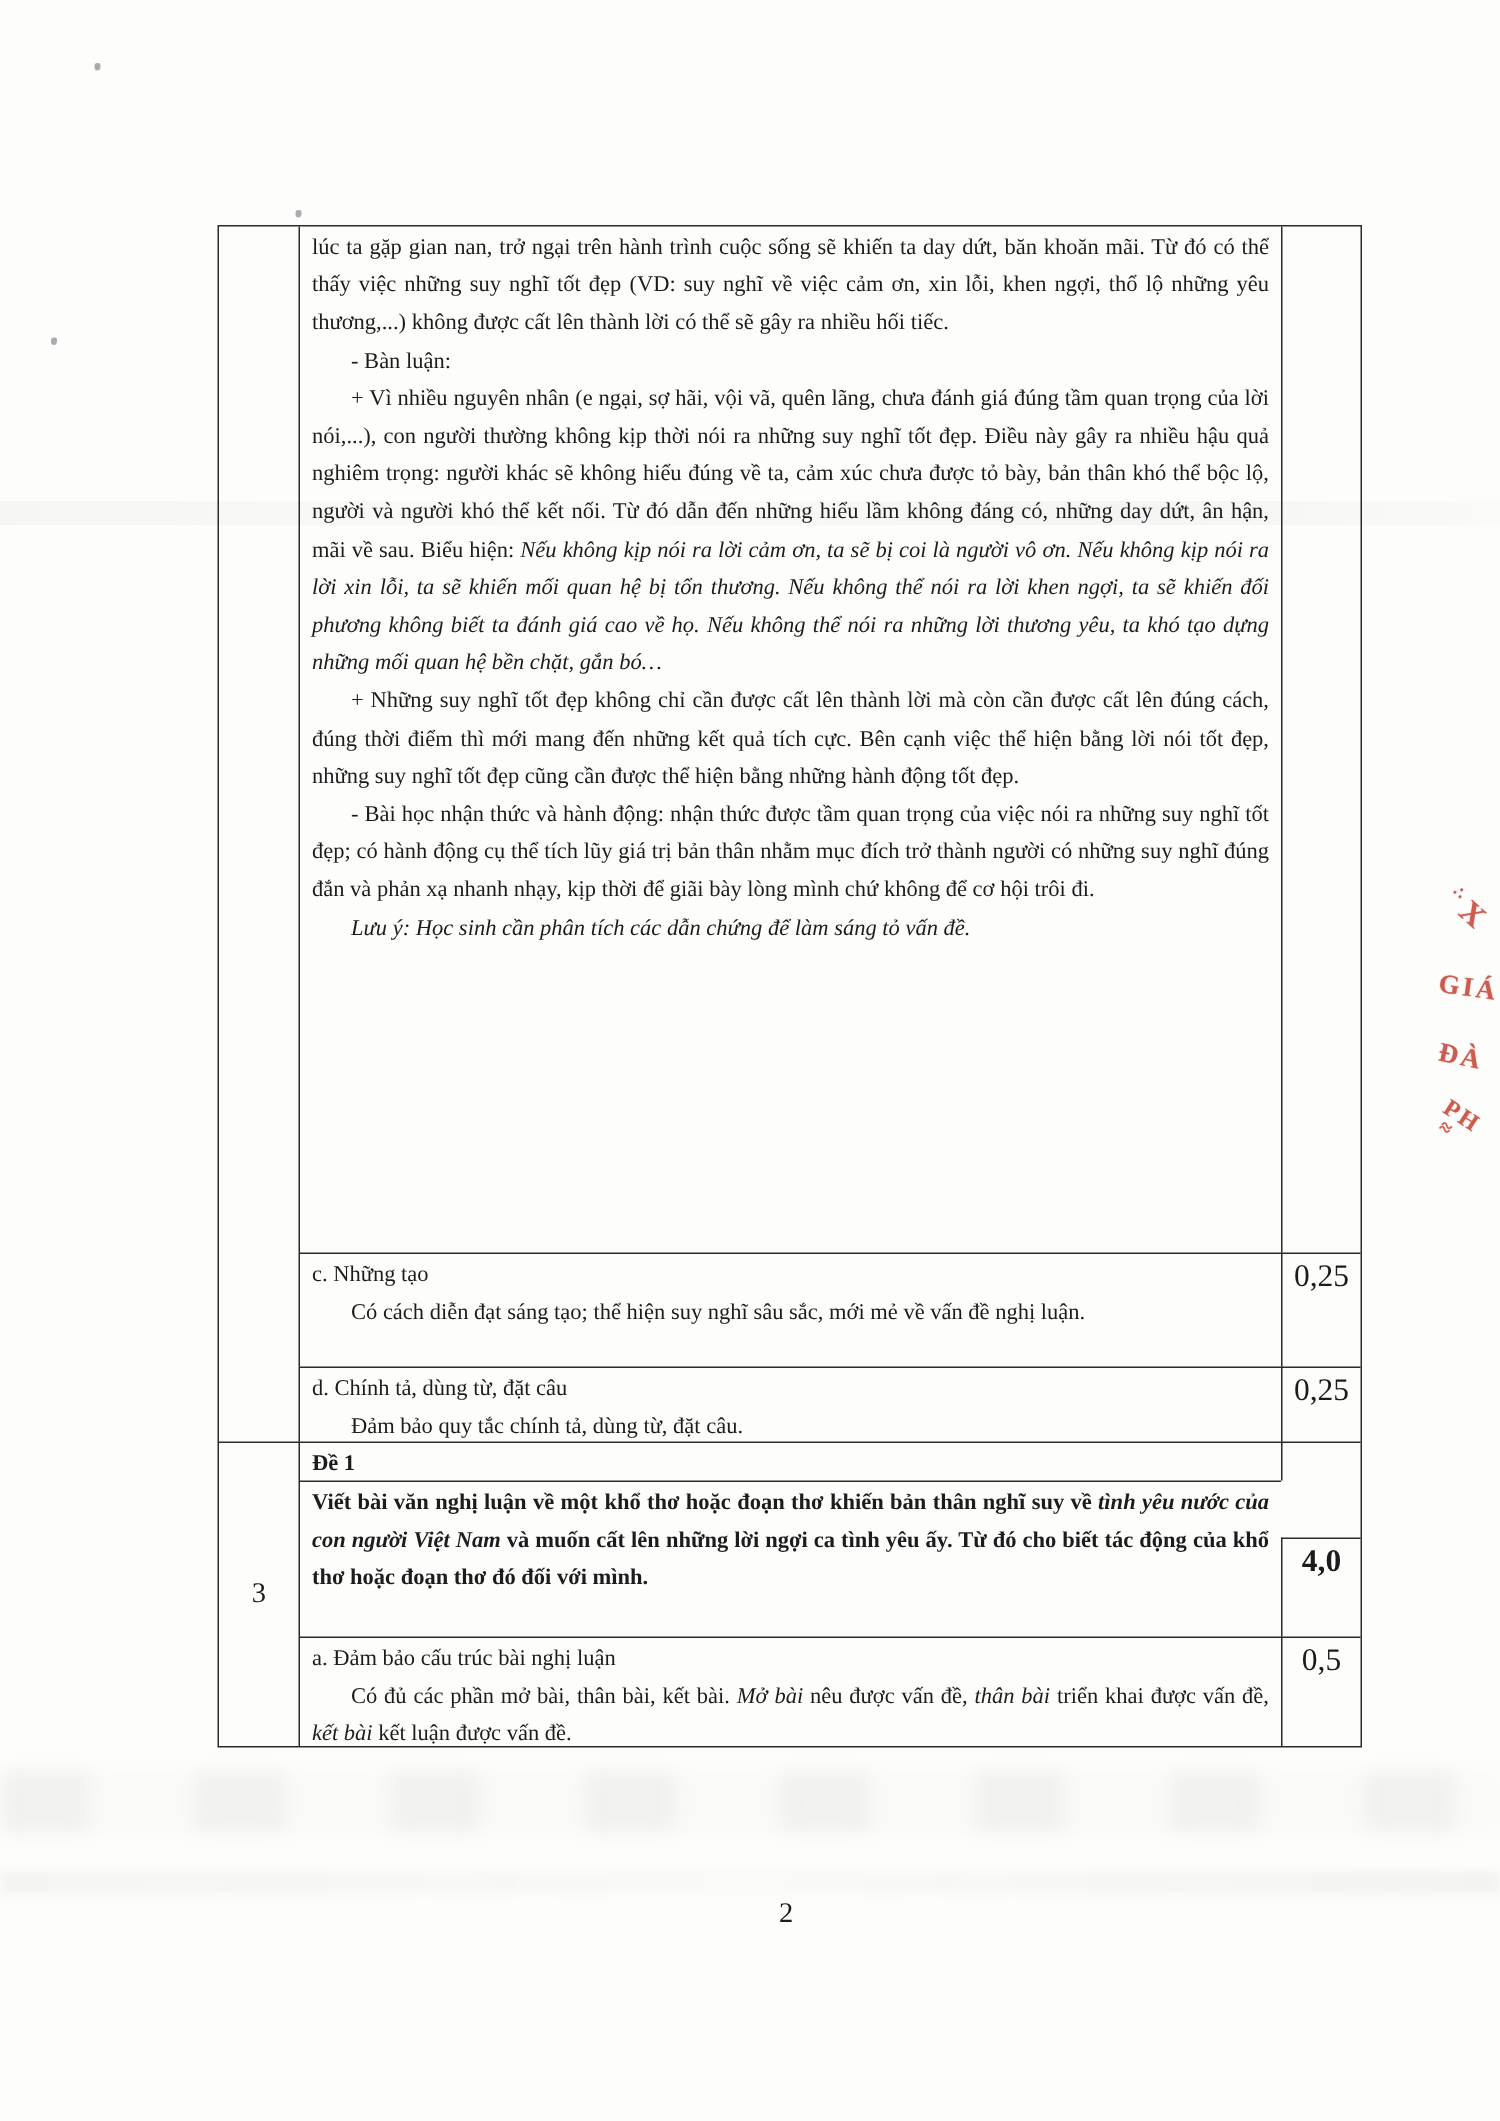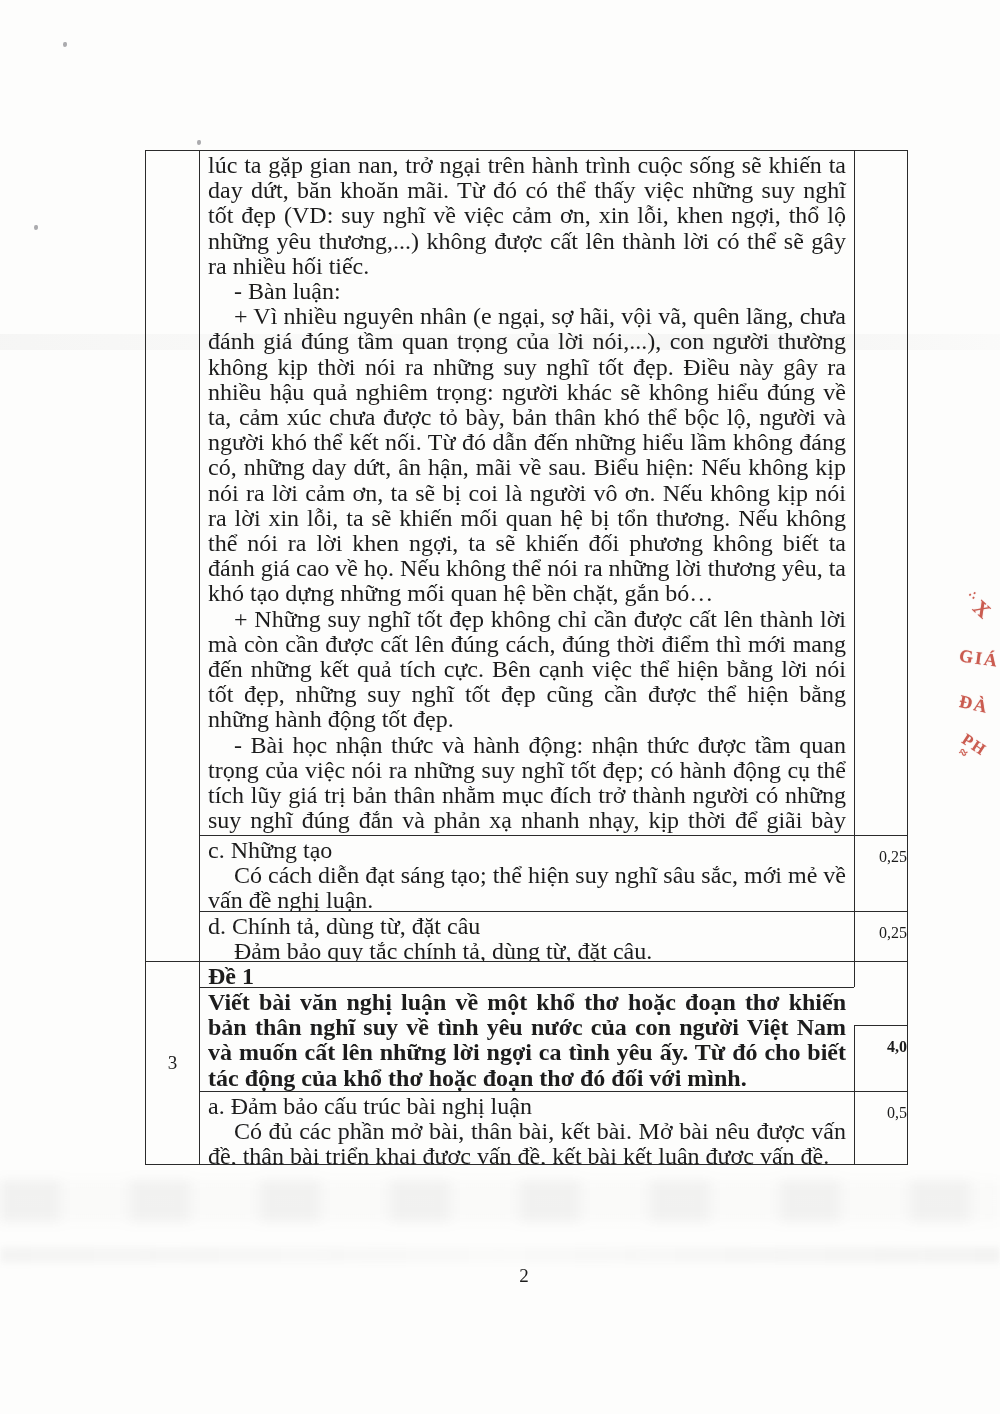--- a/index.html
+++ b/index.html
@@ -22,25 +22,25 @@
     display:grid;
     grid-template-columns:54px 1fr 53px;
     grid-template-rows:684px 76px 50px 26px 104px 73px;
     border:1.6px solid #2b2b2b;
     box-sizing:border-box;
     background:transparent;
   }
   .cell{box-sizing:border-box;overflow:hidden;}
   .bt{border-top:1.4px solid #2b2b2b;}
   .num{border-right:1.4px solid #2b2b2b;display:flex;align-items:center;justify-content:center;font-size:19px;}
-  .score{border-left:1.4px solid #2b2b2b;text-align:right;font-size:16px;padding-top:12px;}
-  .content{padding:2px 8px 0 8px;font-size:24px;line-height:25.2px;text-align:justify;}
+  .score{border-left:1.4px solid #2b2b2b;text-align:center;font-size:21px;padding-top:2px;}
+  .content{padding:2px 8px 0 8px;font-size:15px;line-height:25.2px;text-align:justify;}
   .para{margin:0;}
   .para.ind{text-indent:26px;}
-  .it{}
+  .it{font-style:italic;}
   .bd{font-weight:bold;}
   .boldrow{font-weight:bold;}
   .boldscore{font-weight:bold;margin-top:38px;}
 
   
   .stamp-frag{
     position:absolute;color:#c0392b;opacity:.82;font-weight:bold;
     font-family:"Liberation Serif",serif;white-space:nowrap;
     text-shadow:0 0 1px rgba(192,57,43,.55);
   }

